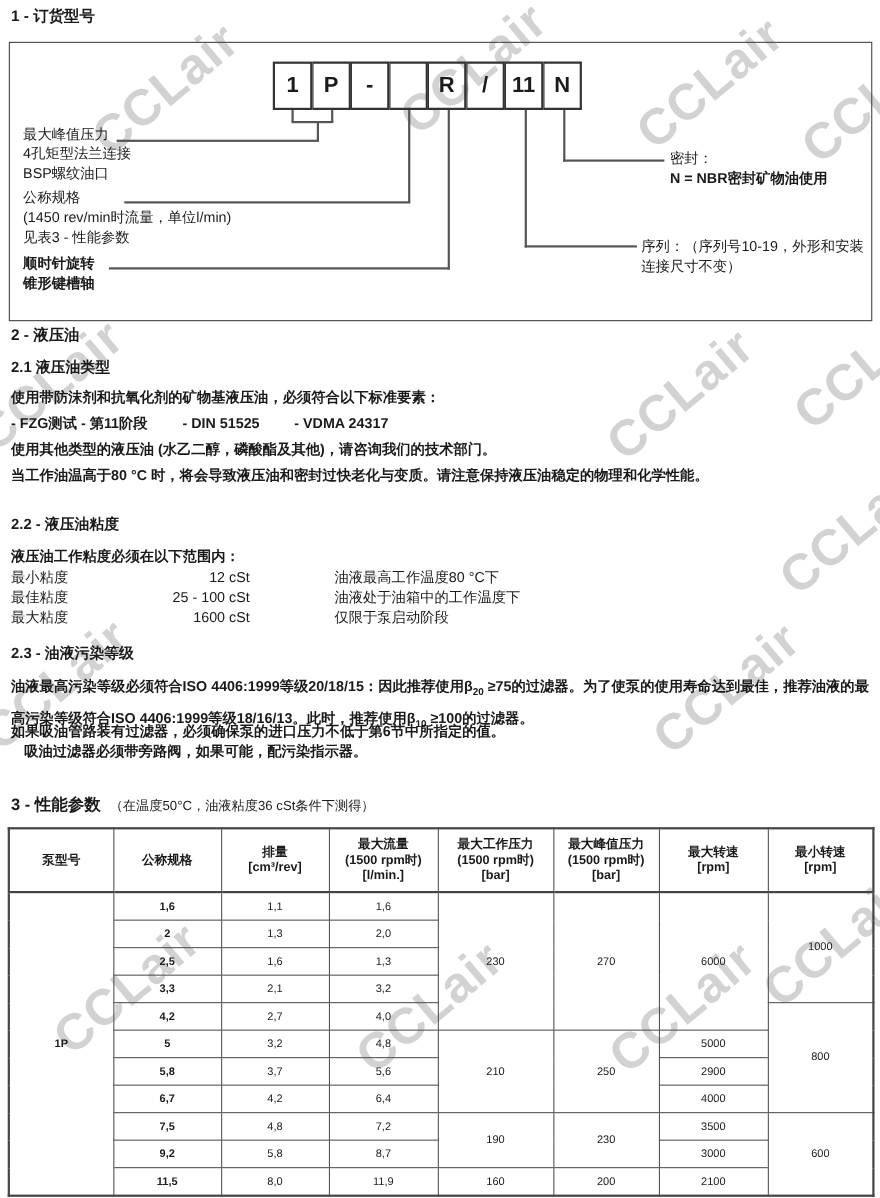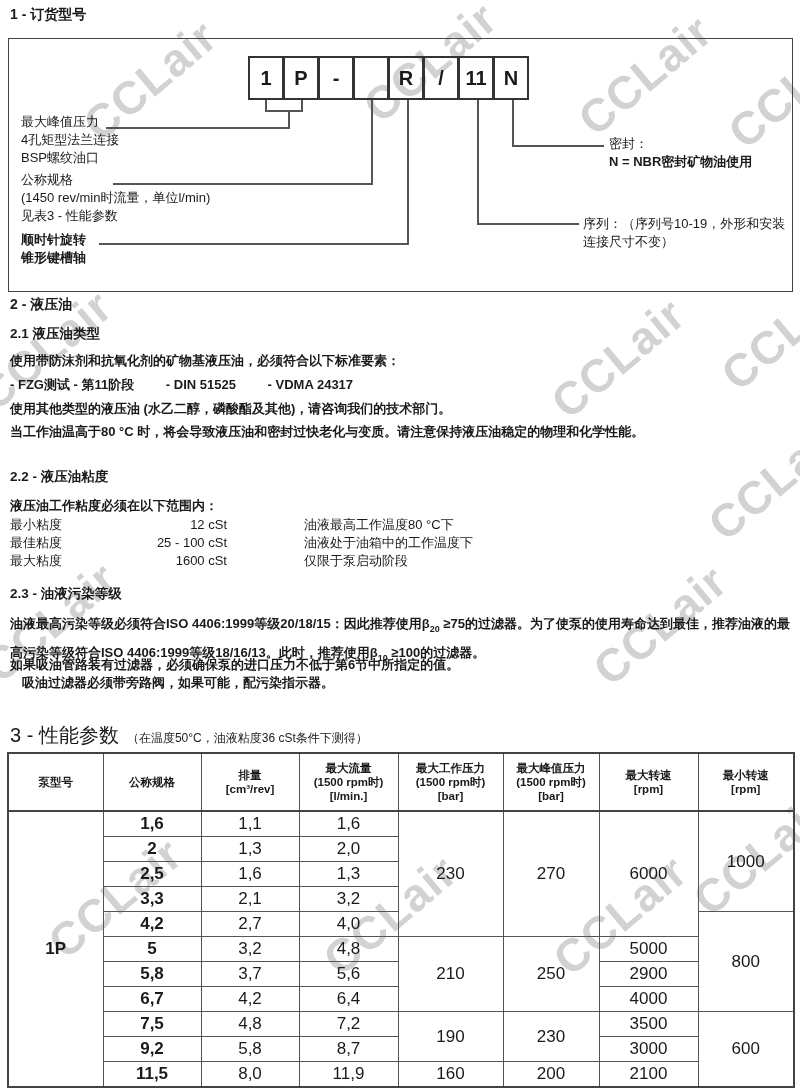--- a/index.html
+++ b/index.html
@@ -32,33 +32,33 @@
   .hline{position:absolute;height:2px;background:#555;}
   .vline{position:absolute;width:2px;background:#555;}
   .dlabel{position:absolute;font-size:13px;line-height:18px;white-space:nowrap;}
   .bold{font-weight:bold;}
   
   .visc-row{position:absolute;left:10px;font-size:13px;white-space:nowrap;}
   .visc-label{display:inline-block;width:112px;}
   .visc-value{display:inline-block;width:105px;text-align:right;}
   .visc-desc{display:inline-block;margin-left:77px;}
   
-  .sec3-title{font-size:20px;font-weight:normal;}
+  .sec3-title{font-size:15px;font-weight:bold;}
   .sec3-sub{font-size:12px;font-weight:normal;margin-left:8px;}
   
   .perf-wrap{position:absolute;left:7px;top:752px;z-index:1;}
   table.perf{border-collapse:collapse;table-layout:fixed;width:786px;}
   table.perf th,table.perf td{
     border:1px solid #555;text-align:center;vertical-align:middle;
     padding:0;background:transparent;
   }
   table.perf{border:2px solid #444;}
   table.perf thead th{height:56px;font-size:11.5px;font-weight:bold;border-bottom:2px solid #444;}
   table.perf thead th div{line-height:14px;}
-  table.perf td{height:24px;font-size:17px;}
+  table.perf td{height:24px;font-size:10px;}
   table.perf td.b{font-weight:bold;}
   sub{font-size:9px;}
 </style>
 </head>
 <body>
 
 <div id="wm-layer">
     <div class="wm" style="left: 150px; top: 80px; color: rgb(210, 210, 210);">CCLair</div>
     <div class="wm" style="left: 430px; top: 62px; color: rgb(210, 210, 210);">CCLair</div>
     <div class="wm" style="left: 645px; top: 75px; color: rgb(210, 210, 210);">CCLair</div>

